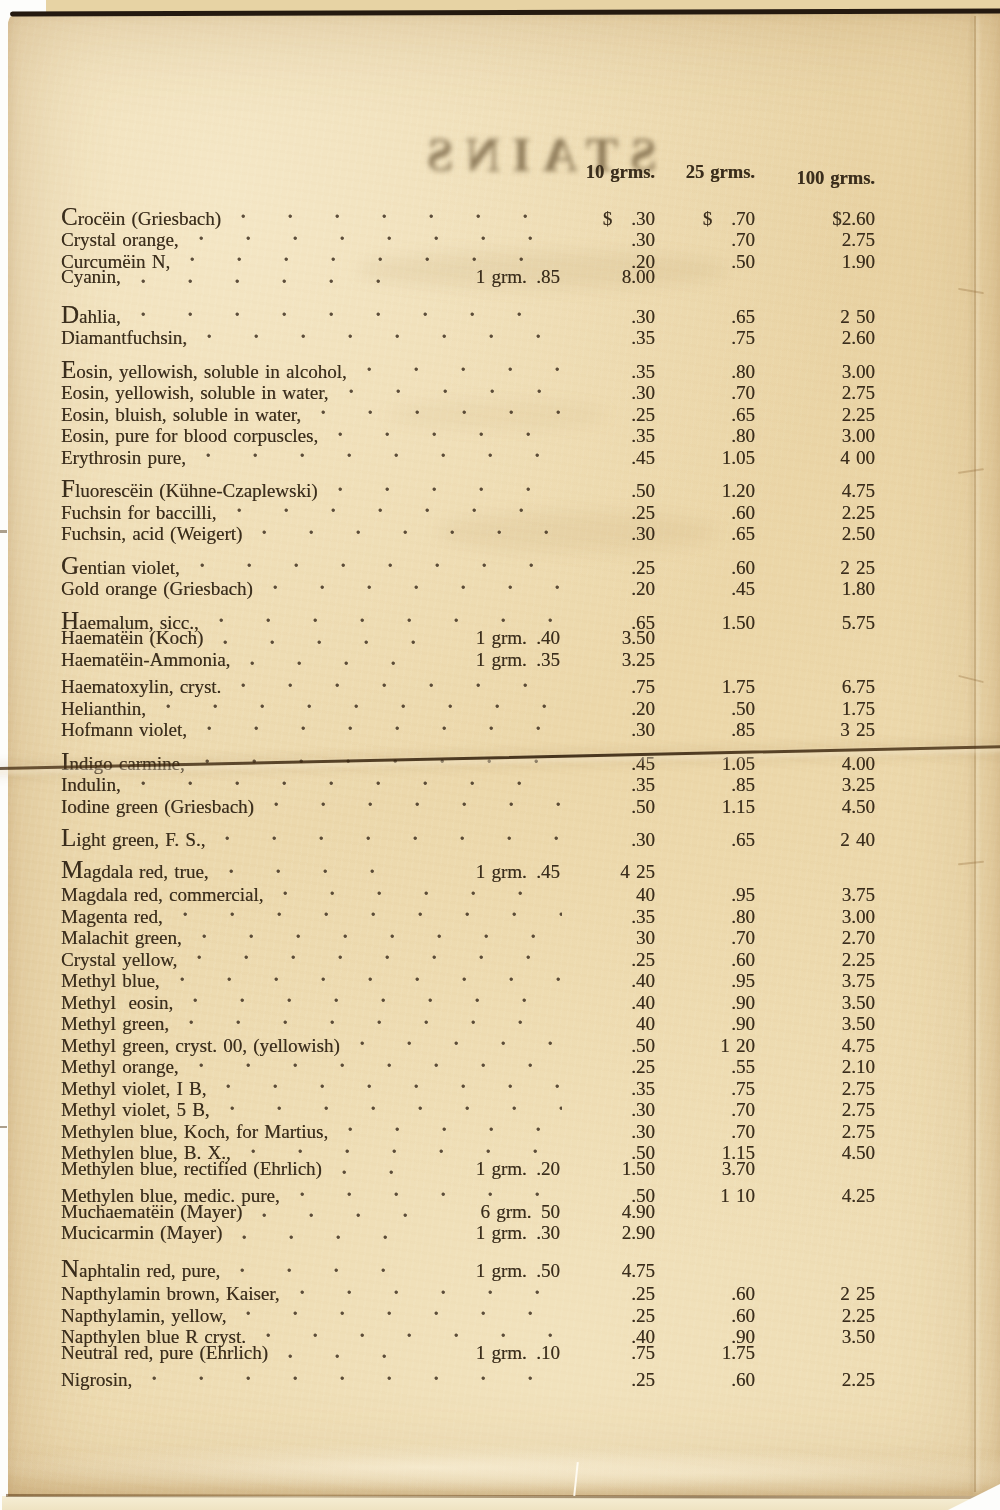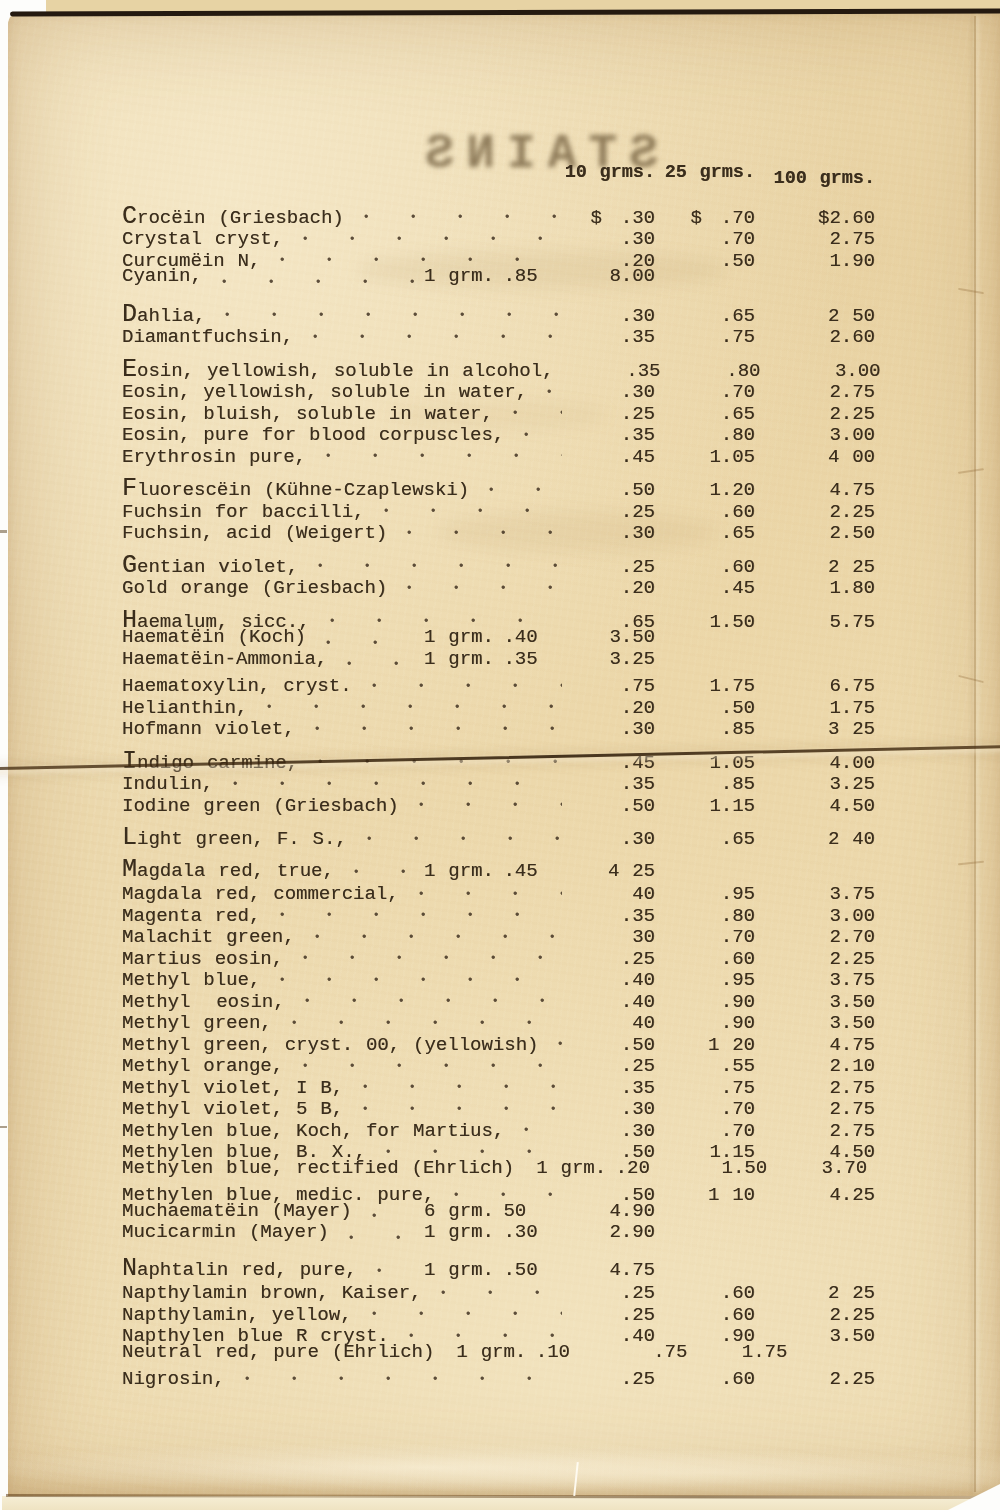--- a/index.html
+++ b/index.html
@@ -19,28 +19,27 @@
     background:
       radial-gradient(circle at 22% 12%, rgba(255,248,228,.45), rgba(255,248,228,0) 42%),
       radial-gradient(circle at 70% 45%, rgba(236,212,160,.35), rgba(236,212,160,0) 55%),
       radial-gradient(circle at 55% 90%, rgba(247,236,205,.5), rgba(247,236,205,0) 40%),
       radial-gradient(circle at 88% 16%, rgba(222,192,135,.30), rgba(222,192,135,0) 30%),
       repeating-linear-gradient(8deg, rgba(205,170,115,.05) 0 3px, rgba(205,170,115,0) 3px 9px),
       repeating-linear-gradient(98deg, rgba(255,250,235,.07) 0 2px, rgba(255,250,235,0) 2px 7px),
       #ecd9ae;
     box-shadow: inset 0 0 95px rgba(150,105,50,.28), inset 0 0 14px rgba(150,105,50,.20);
     border-radius:12px 2px 0 0;
-    padding:150px 125px 0 114px;
+    padding:150px 125px 0 53px;
     box-sizing:border-box;
     color:#3a2d1c;
     font-size:19px;
     line-height:21.5px;
     word-spacing:1.5px;
     text-shadow:.3px .3px .4px rgba(58,45,28,.55);
-    font-family:Liberation Mono, monospace;
   }
   .paper::before{ 
     content:"";position:absolute;top:-2px;left:2px;right:-2px;height:5px;
     background:#241910;border-radius:3px;transform:rotate(-.18deg);
   }
   .paper::after{ 
     content:"";position:absolute;left:0;right:0;bottom:0;height:52px;
     background:
       radial-gradient(ellipse at 42% 45%, rgba(255,248,228,.55), rgba(255,248,228,0) 60%),
       radial-gradient(ellipse at 70% 55%, rgba(250,240,212,.5), rgba(250,240,212,0) 55%),
@@ -105,21 +104,21 @@
   .row{display:flex;align-items:baseline;height:21.5px;white-space:pre;}
   .section{margin-top:12px;}
   .section:first-of-type{margin-top:0;}
   .name{flex:0 0 auto;display:block;}
   .section .row:first-child .name::first-letter{font-size:25px;line-height:1;}
   .dots{
     flex:1 1 0;align-self:flex-end;height:5px;margin:0 8px 4px 14px;
     background-image:radial-gradient(circle at 2.2px 2.2px, rgba(55,40,25,.8) 1.25px, rgba(55,40,25,0) 2.1px);
     background-size:47px 5px;background-repeat:repeat-x;background-position:6px 0;
   }
-  .grm{flex:0 0 146px;padding-right:10px;box-sizing:border-box;}
+  .grm{flex:0 0 146px;text-align:right;padding-right:10px;box-sizing:border-box;}
   .cell{white-space:pre;text-align:right;box-sizing:border-box;}
   .c10{flex:0 0 85px;}
   .c25{flex:0 0 100px;}
   .c100{flex:0 0 120px;margin-top:6px;}
   .hspacer{flex:1 1 0;}
 </style>
 </head>
 <body>
 
 <div class="behind-strip"></div>
@@ -133,21 +132,21 @@
   <div class="list">
     <div class="header-row">
       <span class="hspacer"></span>
       <span class="cell c10">10 grms.</span>
       <span class="cell c25">25 grms.</span>
       <span class="cell c100">100 grms.</span>
     </div>
 
   <div class="section">
         <div class="row"><span class="name">Crocëin (Griesbach)</span><span class="dots"></span><span class="cell c10">$  .30</span><span class="cell c25">$  .70</span><span class="cell c100">$2.60</span></div>
-        <div class="row"><span class="name">Crystal cryst,</span><span class="dots"></span><span class="cell c10">.30</span><span class="cell c25">.70</span><span class="cell c100">2.75</span></div>
+        <div class="row"><span class="name">Crystal orange,</span><span class="dots"></span><span class="cell c10">.30</span><span class="cell c25">.70</span><span class="cell c100">2.75</span></div>
         <div class="row"><span class="name">Curcumëin N,</span><span class="dots"></span><span class="cell c10">.20</span><span class="cell c25">.50</span><span class="cell c100">1.90</span></div>
         <div class="row"><span class="name">Cyanin,</span><span class="dots"></span><span class="grm">1 grm. .85</span><span class="cell c10">8.00</span><span class="cell c25"></span><span class="cell c100"></span></div>
       </div>
       <div class="section">
         <div class="row"><span class="name">Dahlia,</span><span class="dots"></span><span class="cell c10">.30</span><span class="cell c25">.65</span><span class="cell c100">2 50</span></div>
         <div class="row"><span class="name">Diamantfuchsin,</span><span class="dots"></span><span class="cell c10">.35</span><span class="cell c25">.75</span><span class="cell c100">2.60</span></div>
       </div>
       <div class="section">
         <div class="row"><span class="name">Eosin, yellowish, soluble in alcohol,</span><span class="dots"></span><span class="cell c10">.35</span><span class="cell c25">.80</span><span class="cell c100">3.00</span></div>
         <div class="row"><span class="name">Eosin, yellowish, soluble in water,</span><span class="dots"></span><span class="cell c10">.30</span><span class="cell c25">.70</span><span class="cell c100">2.75</span></div>
@@ -178,21 +177,21 @@
         <div class="row"><span class="name">Iodine green (Griesbach)</span><span class="dots"></span><span class="cell c10">.50</span><span class="cell c25">1.15</span><span class="cell c100">4.50</span></div>
       </div>
       <div class="section">
         <div class="row"><span class="name">Light green, F. S.,</span><span class="dots"></span><span class="cell c10">.30</span><span class="cell c25">.65</span><span class="cell c100">2 40</span></div>
       </div>
       <div class="section">
         <div class="row"><span class="name">Magdala red, true,</span><span class="dots"></span><span class="grm">1 grm. .45</span><span class="cell c10">4 25</span><span class="cell c25"></span><span class="cell c100"></span></div>
         <div class="row"><span class="name">Magdala red, commercial,</span><span class="dots"></span><span class="cell c10">40</span><span class="cell c25">.95</span><span class="cell c100">3.75</span></div>
         <div class="row"><span class="name">Magenta red,</span><span class="dots"></span><span class="cell c10">.35</span><span class="cell c25">.80</span><span class="cell c100">3.00</span></div>
         <div class="row"><span class="name">Malachit green,</span><span class="dots"></span><span class="cell c10">30</span><span class="cell c25">.70</span><span class="cell c100">2.70</span></div>
-        <div class="row"><span class="name">Martius eosin,</span><span class="dots"></span><span class="cell c10">.25</span><span class="cell c25">.60</span><span class="cell c100">2.25</span></div>
+        <div class="row"><span class="name">Crystal yellow,</span><span class="dots"></span><span class="cell c10">.25</span><span class="cell c25">.60</span><span class="cell c100">2.25</span></div>
         <div class="row"><span class="name">Methyl blue,</span><span class="dots"></span><span class="cell c10">.40</span><span class="cell c25">.95</span><span class="cell c100">3.75</span></div>
         <div class="row"><span class="name">Methyl  eosin,</span><span class="dots"></span><span class="cell c10">.40</span><span class="cell c25">.90</span><span class="cell c100">3.50</span></div>
         <div class="row"><span class="name">Methyl green,</span><span class="dots"></span><span class="cell c10">40</span><span class="cell c25">.90</span><span class="cell c100">3.50</span></div>
         <div class="row"><span class="name">Methyl green, cryst. 00, (yellowish)</span><span class="dots"></span><span class="cell c10">.50</span><span class="cell c25">1 20</span><span class="cell c100">4.75</span></div>
         <div class="row"><span class="name">Methyl orange,</span><span class="dots"></span><span class="cell c10">.25</span><span class="cell c25">.55</span><span class="cell c100">2.10</span></div>
         <div class="row"><span class="name">Methyl violet, I B,</span><span class="dots"></span><span class="cell c10">.35</span><span class="cell c25">.75</span><span class="cell c100">2.75</span></div>
         <div class="row"><span class="name">Methyl violet, 5 B,</span><span class="dots"></span><span class="cell c10">.30</span><span class="cell c25">.70</span><span class="cell c100">2.75</span></div>
         <div class="row"><span class="name">Methylen blue, Koch, for Martius,</span><span class="dots"></span><span class="cell c10">.30</span><span class="cell c25">.70</span><span class="cell c100">2.75</span></div>
         <div class="row"><span class="name">Methylen blue, B. X.,</span><span class="dots"></span><span class="cell c10">.50</span><span class="cell c25">1.15</span><span class="cell c100">4.50</span></div>
         <div class="row"><span class="name">Methylen blue, rectified (Ehrlich)</span><span class="dots"></span><span class="grm">1 grm. .20</span><span class="cell c10">1.50</span><span class="cell c25">3.70</span><span class="cell c100"></span></div>

